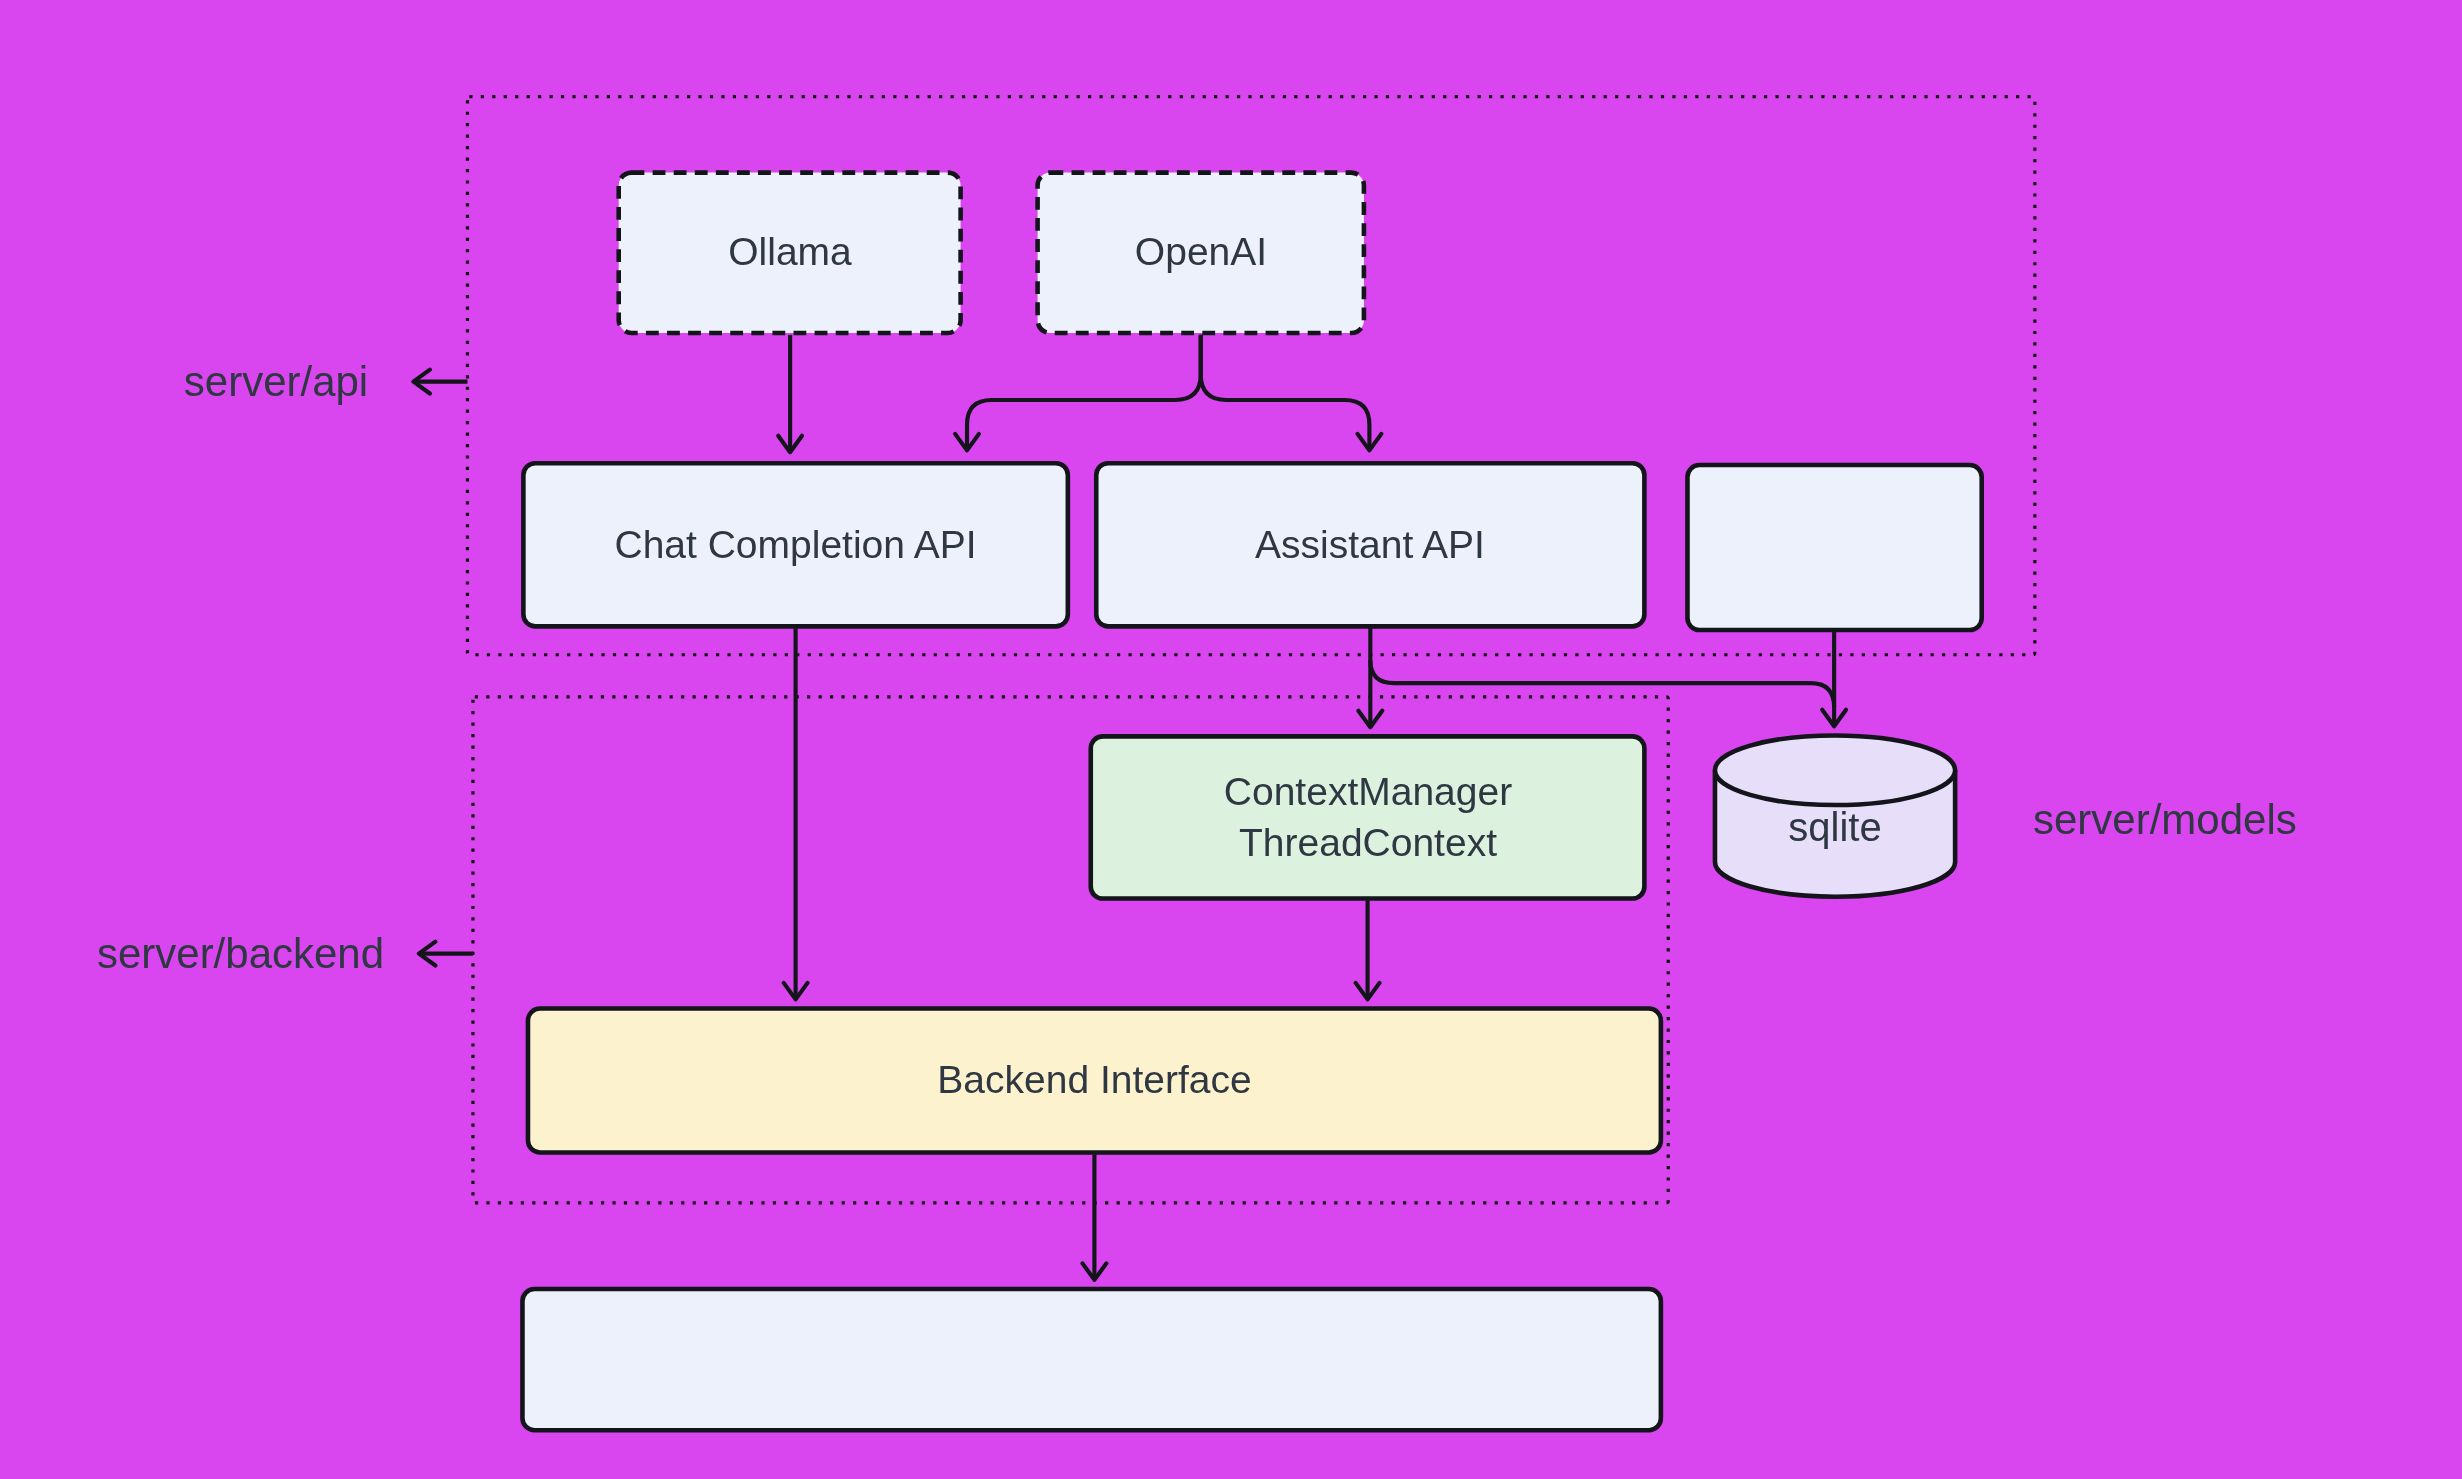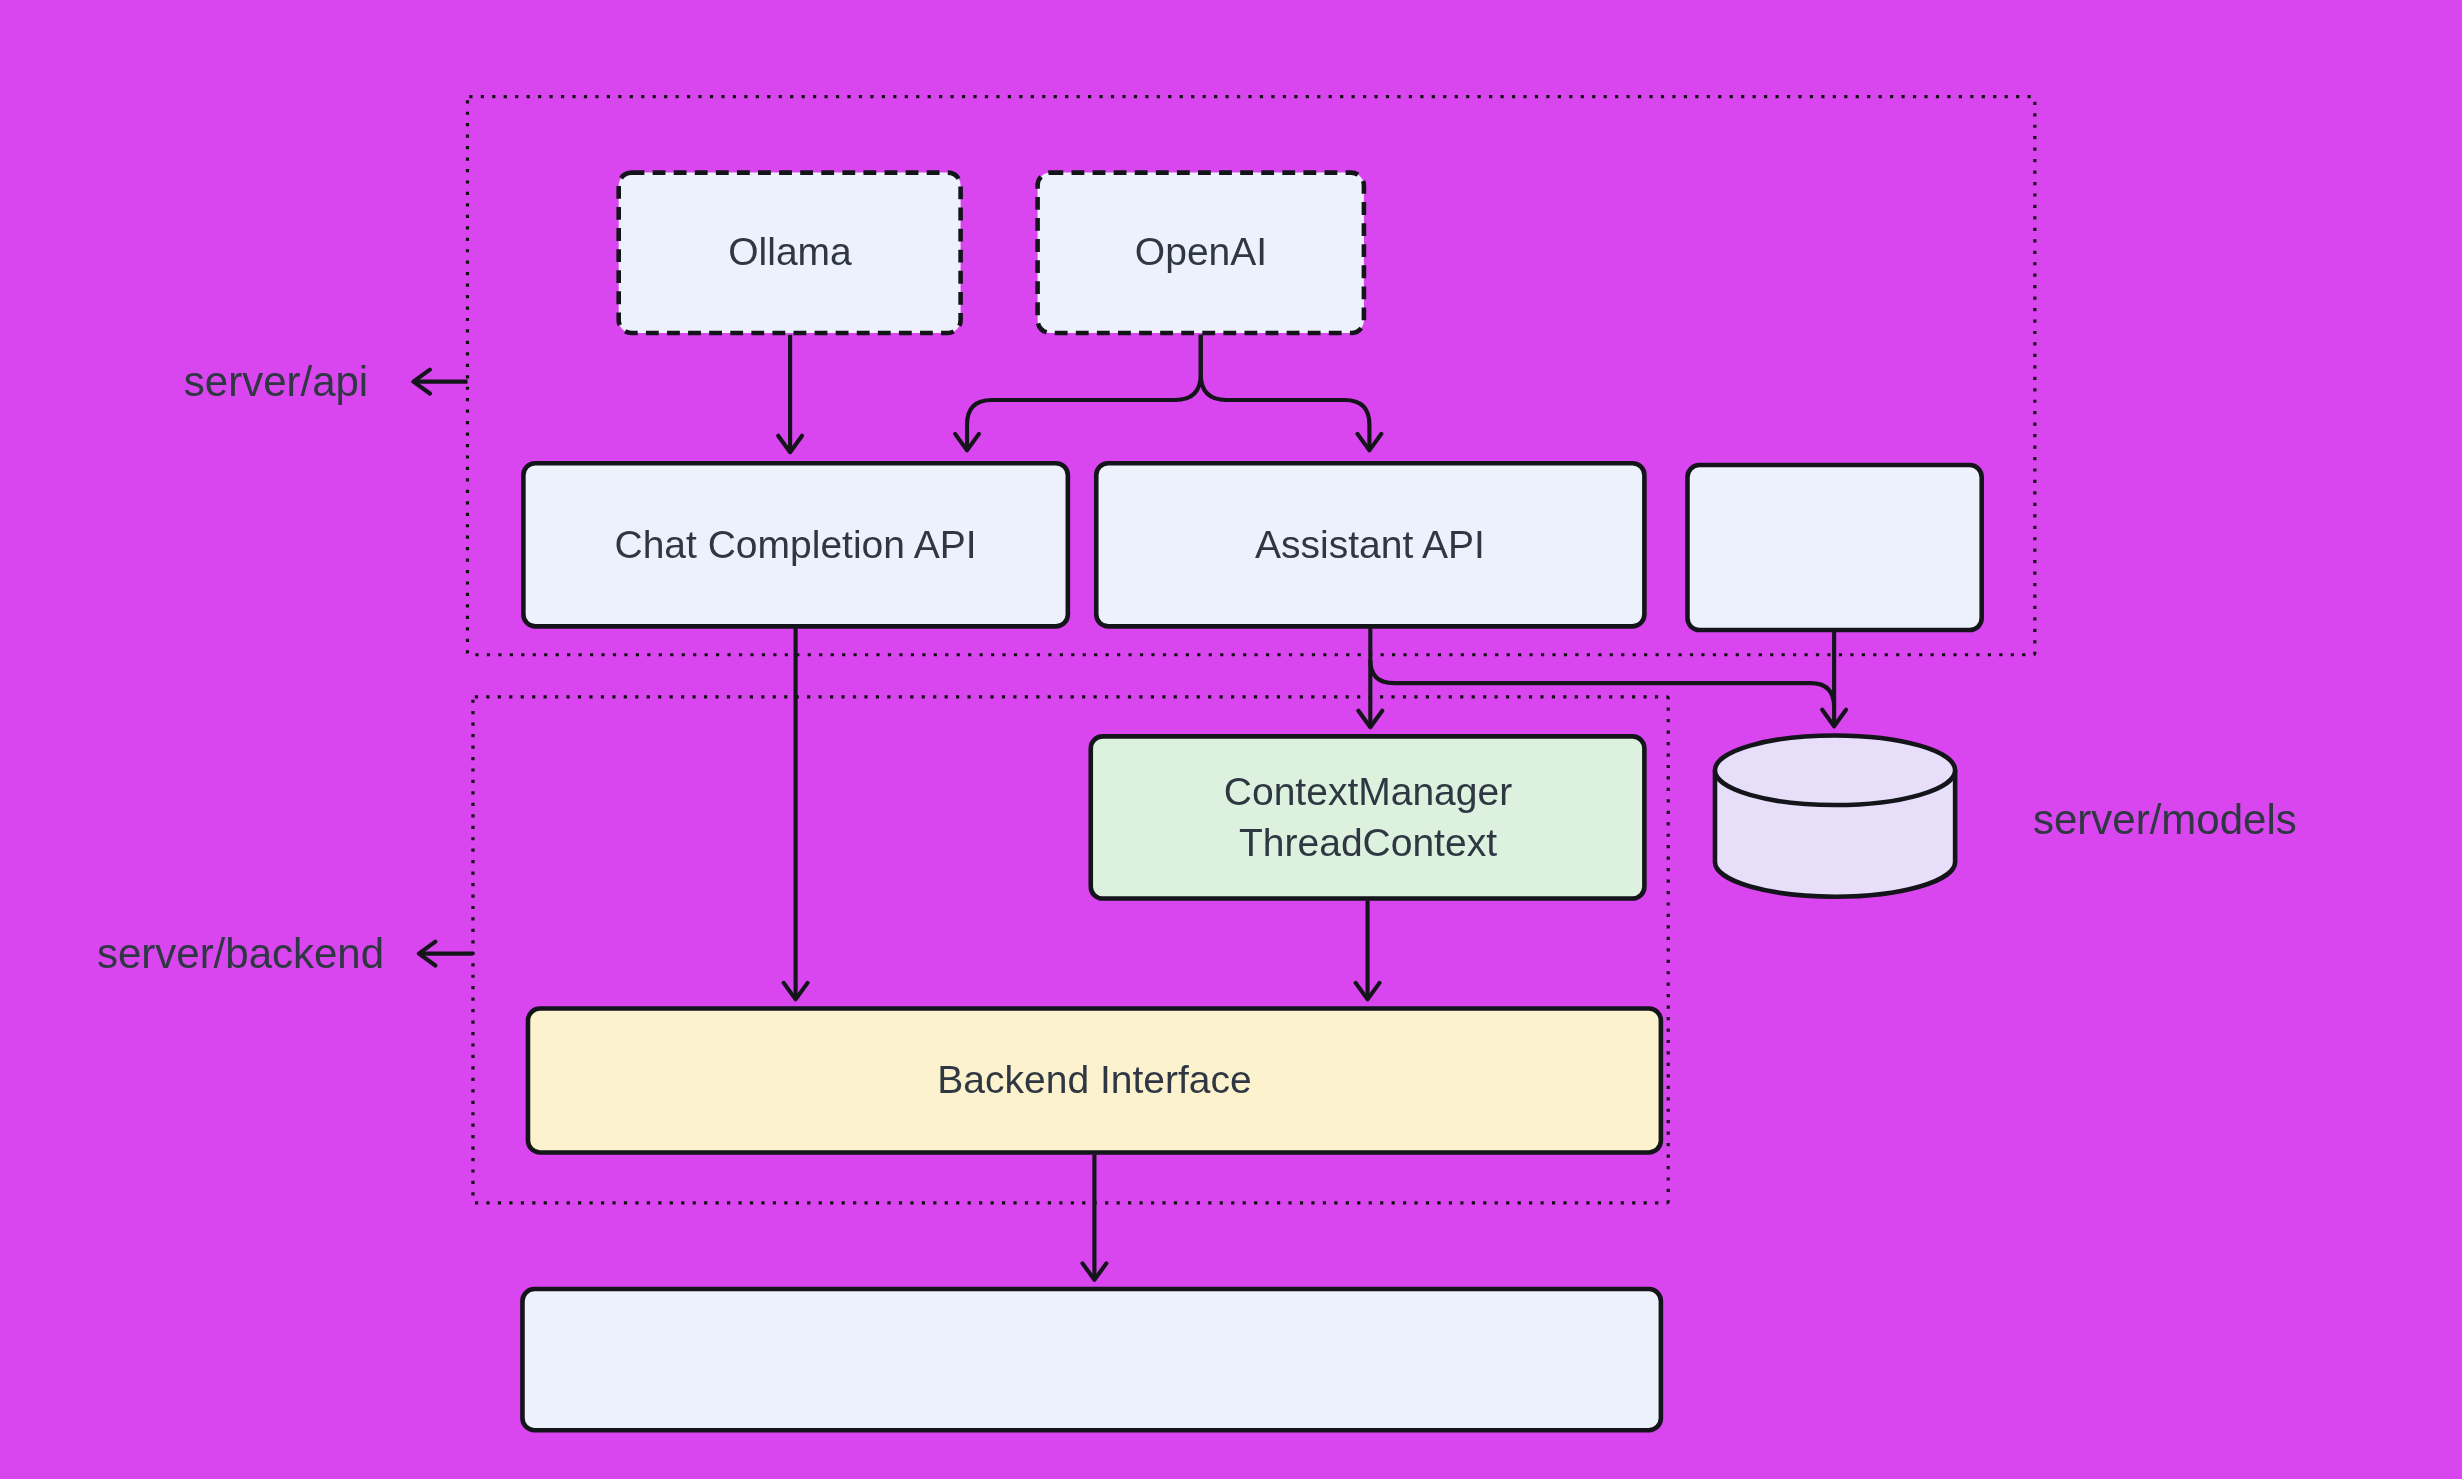--- a/index.html
+++ b/index.html
@@ -88,20 +88,21 @@
   </svg>
 
   <div class="nodelabel" style="left:619px; top:172px; width:342px; height:160px;">Ollama</div>
   <div class="nodelabel" style="left:1038px; top:172px; width:326px; height:160px;">OpenAI</div>
   <div class="nodelabel" style="left:523px; top:463px; width:545px; height:163px;">Chat Completion API</div>
   <div class="nodelabel" style="left:1096px; top:463px; width:548px; height:163px;">Assistant API</div>
   <div class="nodelabel two-line" style="left:1091px; top:736px; width:554px; height:162px;">
     <span>ContextManager</span>
     <span>ThreadContext</span>
   </div>
+  <div class="nodelabel" style="left:1715px; top:772px; width:240px; height:110px; font-size:40px;">sqlite</div>
   <div class="nodelabel" style="left:528px; top:1008px; width:1133px; height:144px;">Backend Interface</div>
 
   <div class="sidelabel right-align" style="left:156px; top:358px; width:240px;">server/api</div>
   <div class="sidelabel right-align" style="left:79px; top:930px; width:323px;">server/backend</div>
   <div class="sidelabel" style="left:2033px; top:796px; width:312px;">server/models</div>
 
 </div>
 
 
 </body></html>

